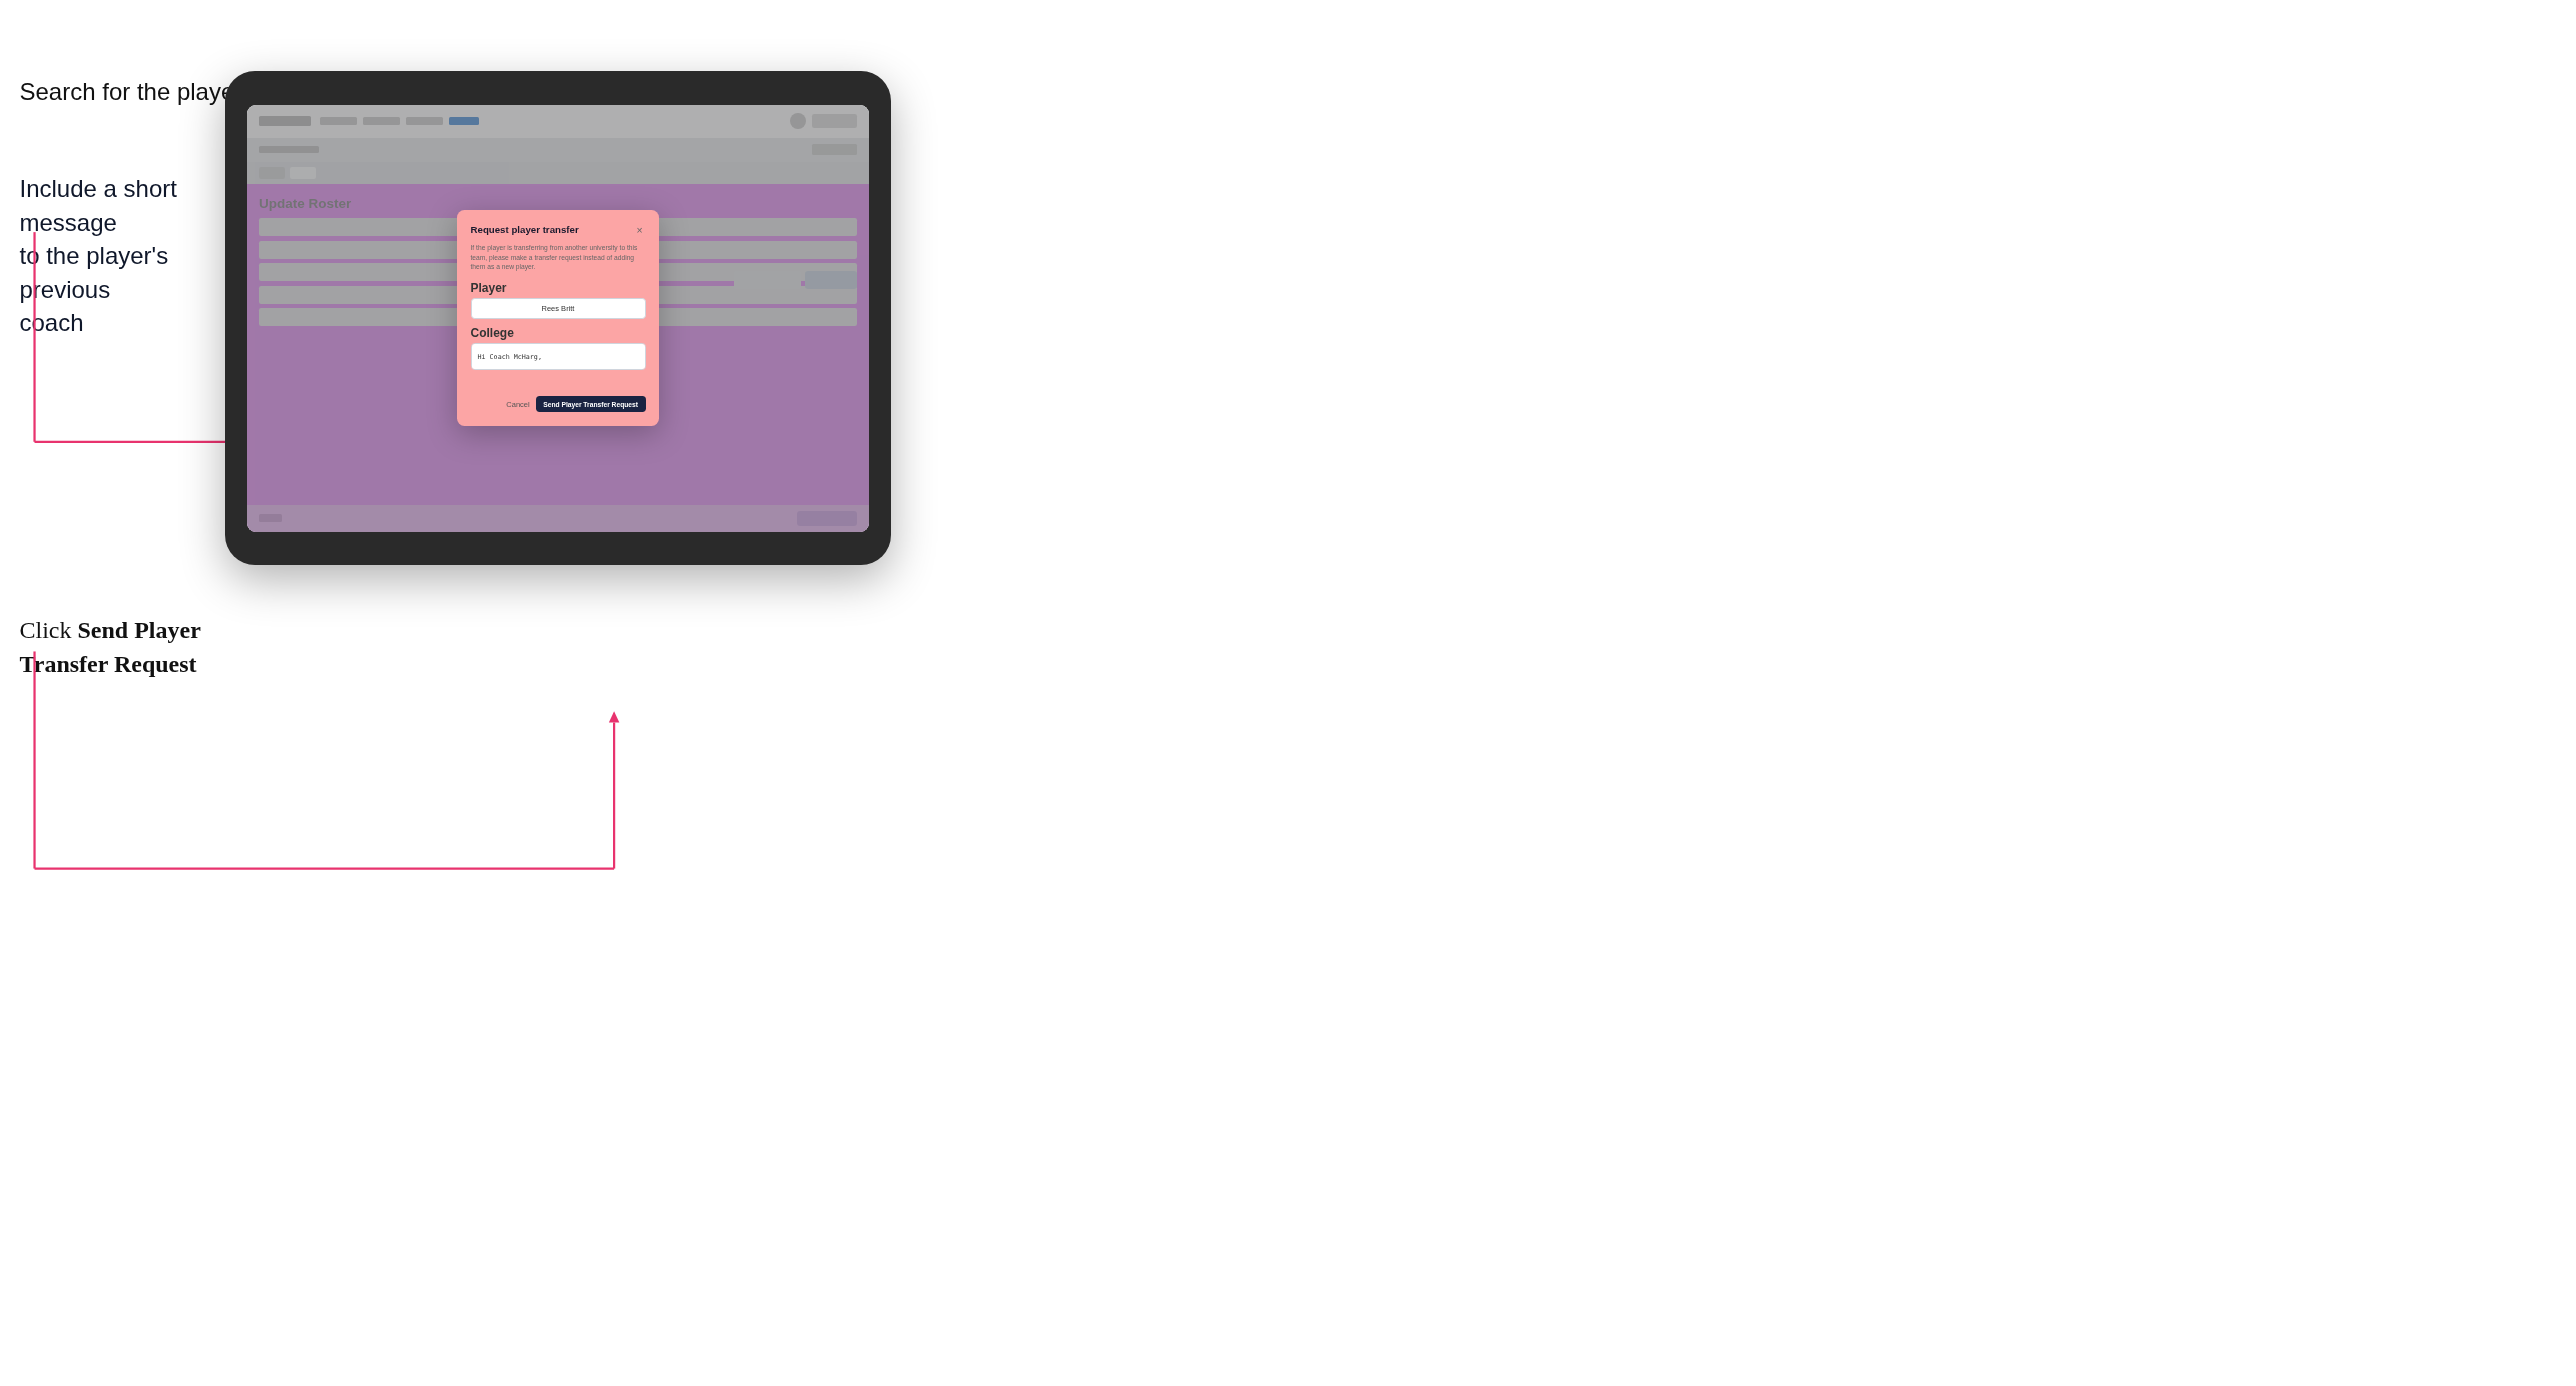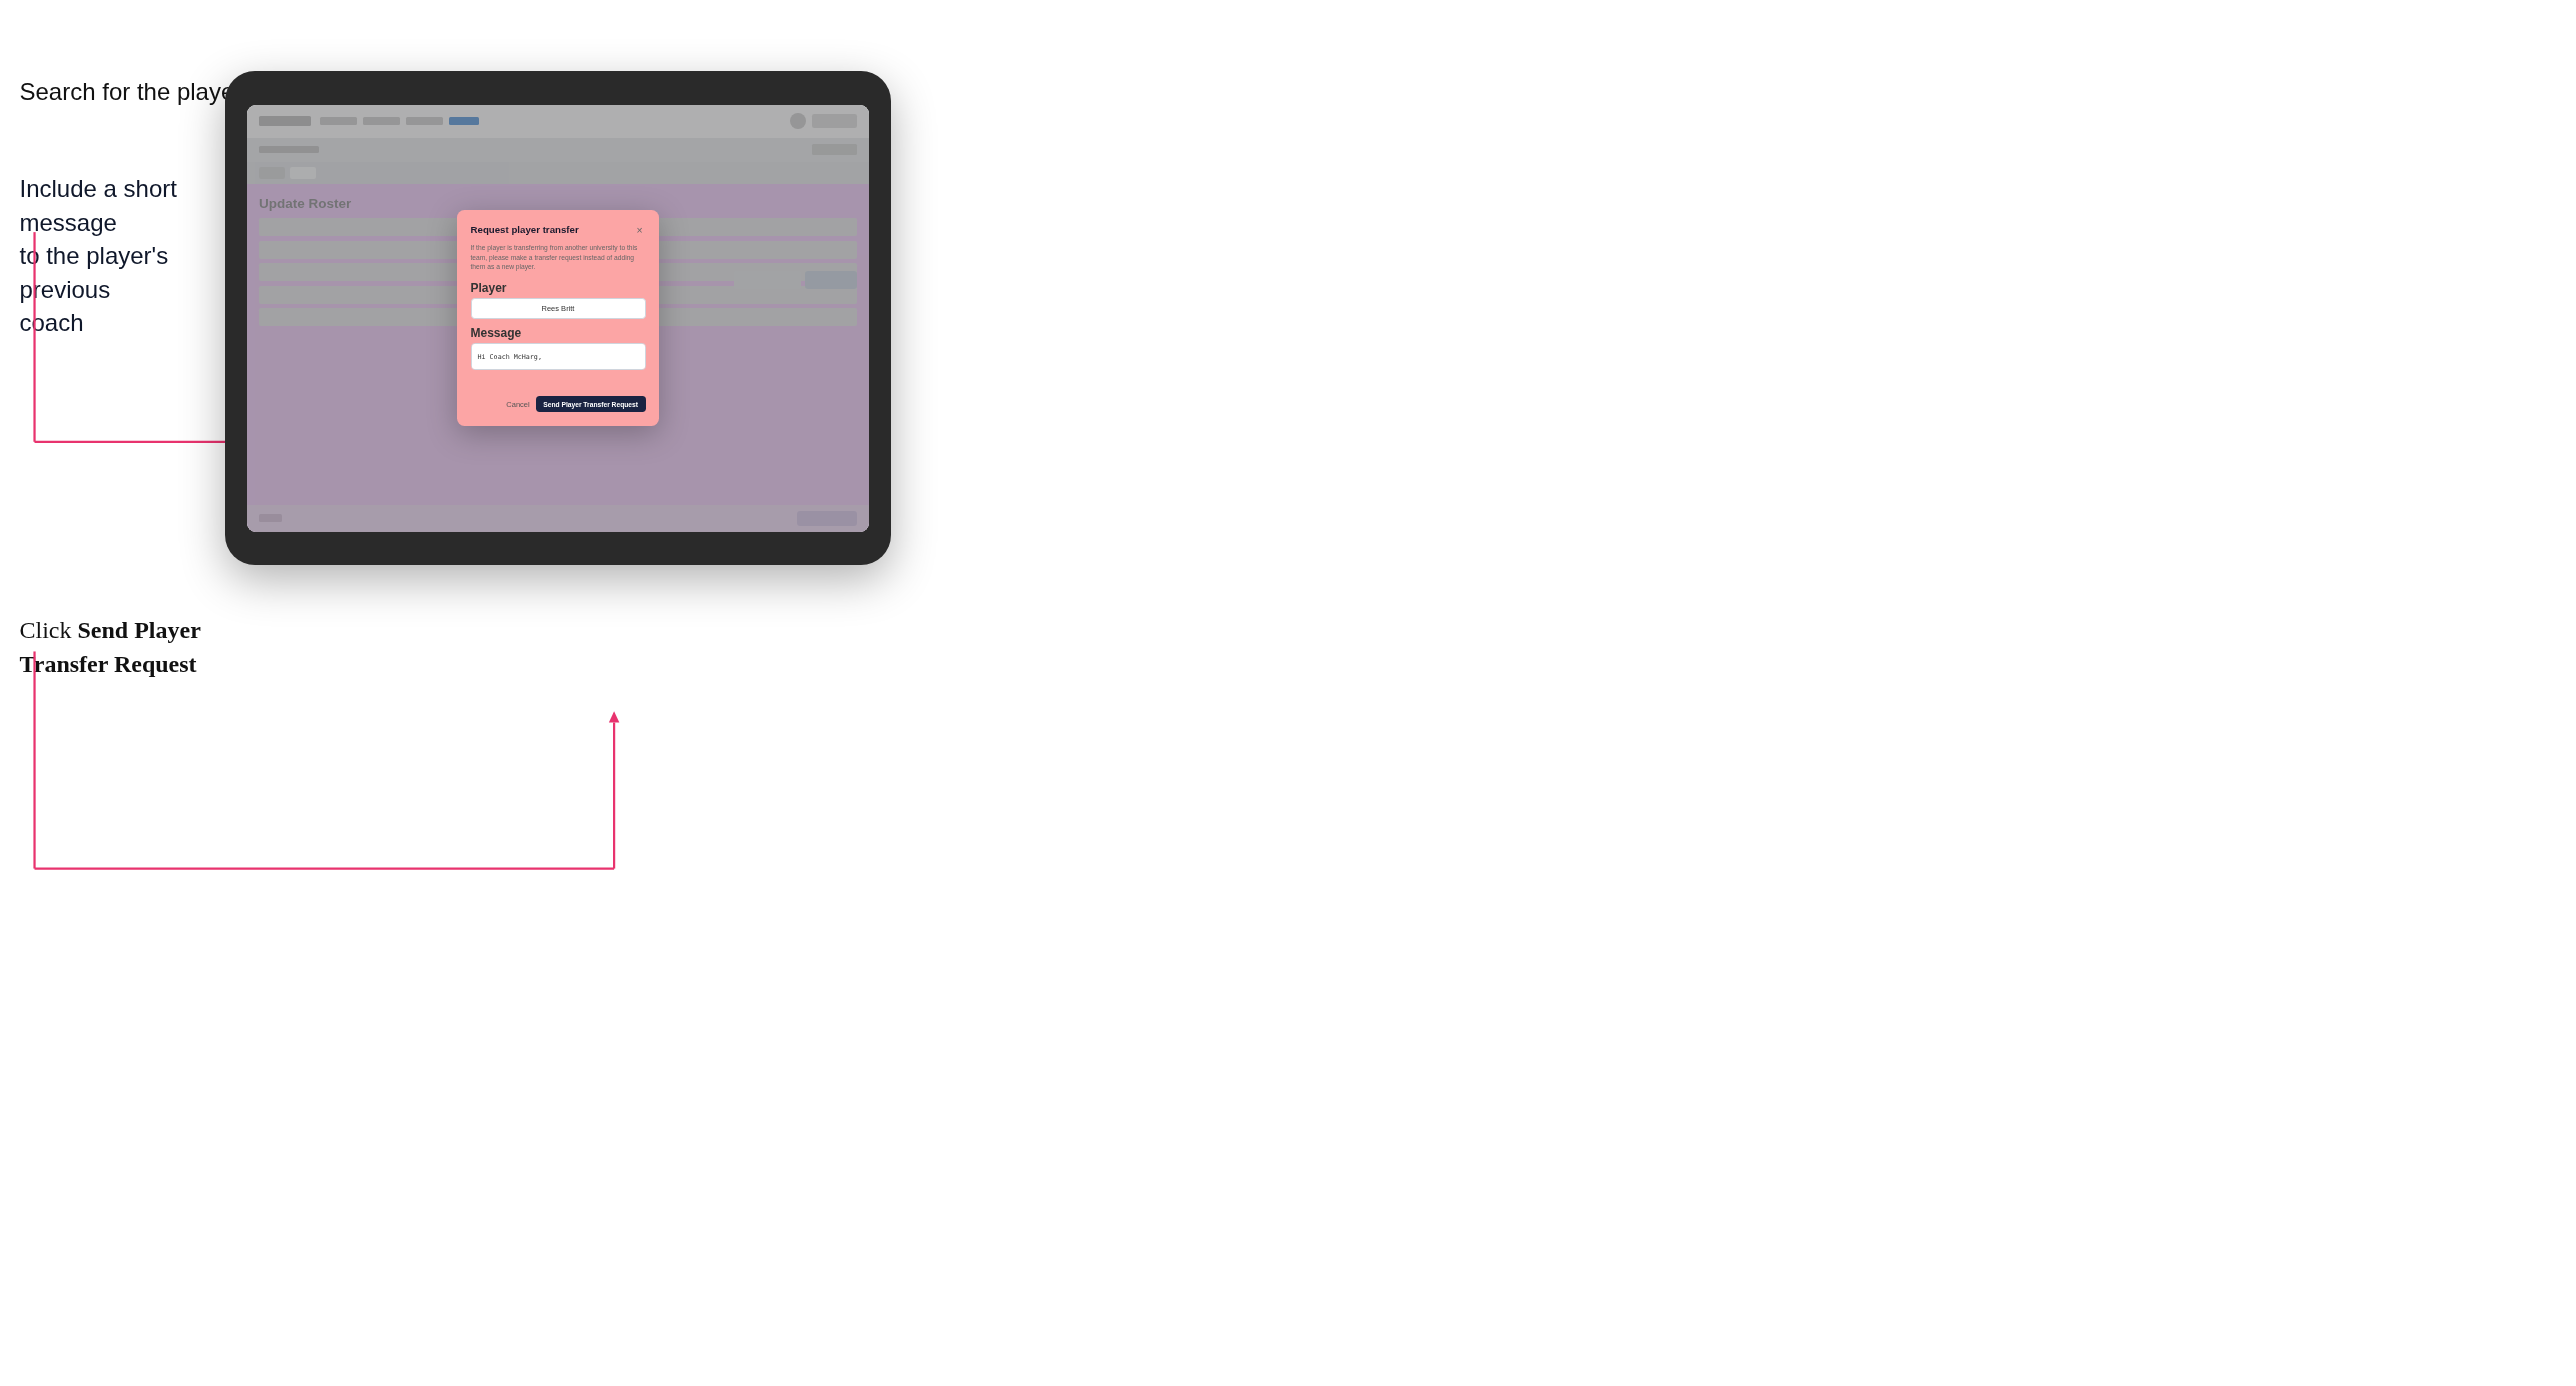--- a/index.html
+++ b/index.html
@@ -187,21 +187,21 @@
     .app-tab.active {
       background: #fff;
     }
 
     .app-content {
       position: absolute;
       top: 79px;
       left: 0;
       right: 0;
       bottom: 0;
-      background: #f0abfc;
+      background: #d946ef;
       padding: 12px;
       opacity: 0.4;
     }
     .app-content-title {
       font-size: 13.5px;
       font-weight: 600;
       color: #333;
       margin-bottom: 7.5px;
     }
     .app-content-rows {
@@ -460,21 +460,21 @@
         </div>
 
         
         <p class="modal-description">If the player is transferring from another university to this team, please make a transfer request instead of adding them as a new player.</p>
 
         
         <div class="modal-field-label">Player</div>
         <input class="modal-input" type="text" value="Rees Britt" style="">
 
         
-        <div class="modal-field-label">Message</div>
+        <div class="modal-field-label">College</div>
         <textarea class="modal-textarea" style="">Hi Coach McHarg,
 
 Please accept this transfer request for Rees now he has joined us at Scoreboard College</textarea>
 
         
         <div class="modal-footer">
           <button class="btn-cancel">Cancel</button>
           <button class="btn-send">Send Player Transfer Request</button>
         </div>
 

